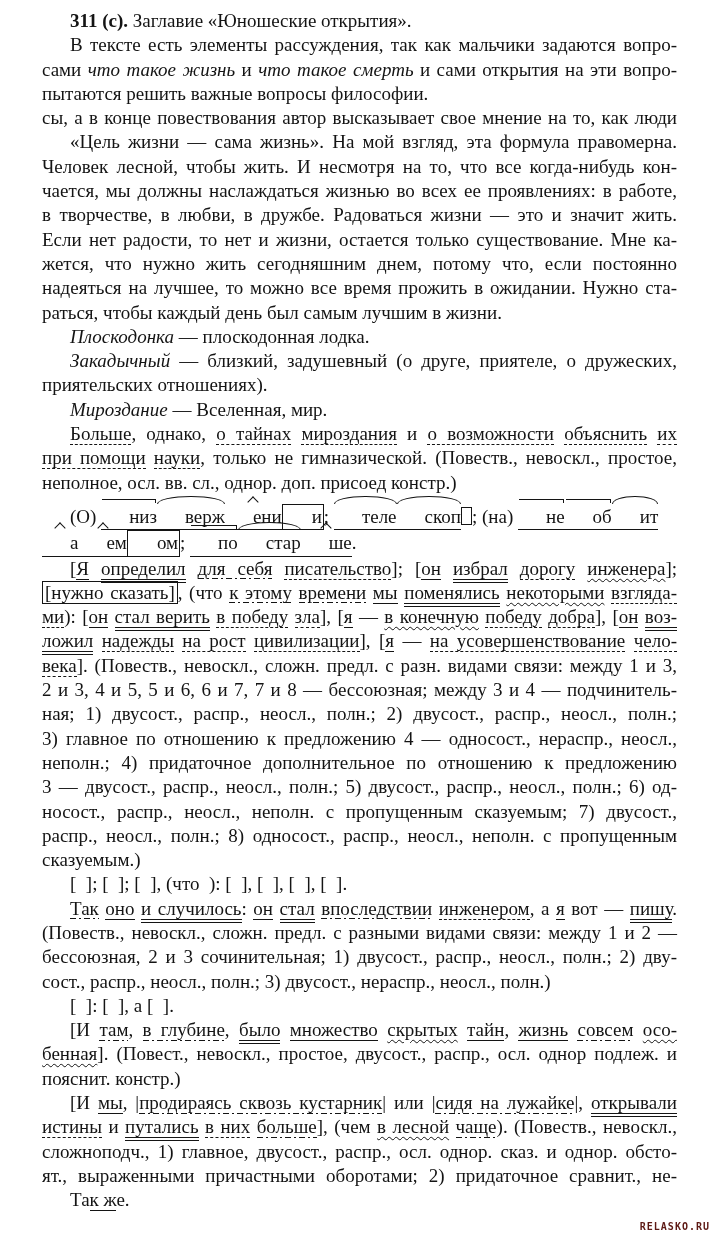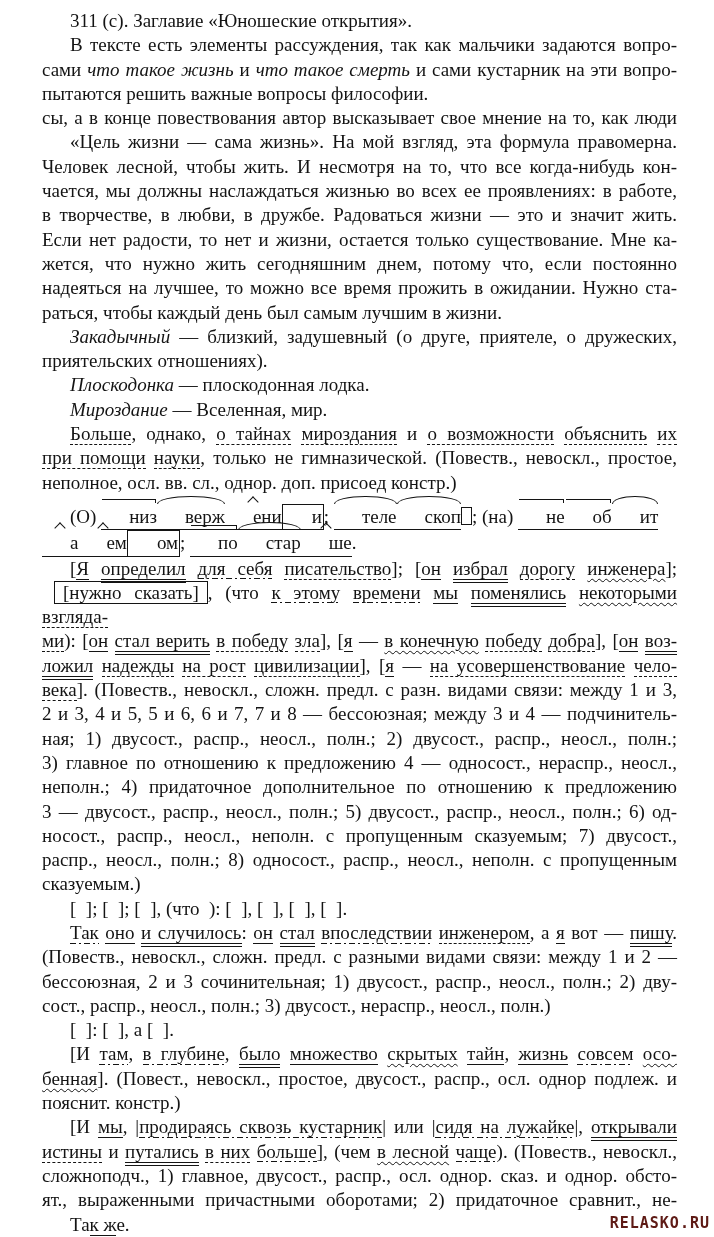--- a/index.html
+++ b/index.html
@@ -19,35 +19,35 @@
   .para{margin:0;}
   .line{
     font-size:19px;
     line-height:24.3px;
     white-space:normal;
   }
   .jl{text-align:justify;text-align-last:justify;}
   .ind{text-indent:28px;}
   .pre .line{white-space:pre-wrap;}
   .morphline{padding-top:9px;}
-  .b{font-weight:normal;}
+  .b{font-weight:bold;}
   .i{font-style:italic;}
   
   .u1{border-bottom:1.4px solid #141414;}
   .u2{border-bottom:4px double #141414;}
   .ud{border-bottom:1.4px dashed #141414;}
   .udd{
     background-image:repeating-linear-gradient(90deg,#141414 0,#141414 6px,transparent 6px,transparent 9px,#141414 9px,#141414 11px,transparent 11px,transparent 14px);
     background-size:14px 1.4px;
     background-repeat:repeat-x;
     background-position:left bottom;
     padding-bottom:1px;
   }
   .uw{text-decoration-line:underline;text-decoration-style:wavy;text-decoration-thickness:1px;text-underline-offset:3px;}
-  .boxed{border:1.4px solid #141414;padding:0 8px;margin-left:12px;}
+  .boxed{border:1.4px solid #141414;padding:0 2px;}
   
   .mpart{position:relative;display:inline-block;}
   .st{border-bottom:1.4px solid #141414;}
   .m-pre::before{
     content:"";position:absolute;left:1px;right:1px;top:-6px;height:3px;
     border-top:1.4px solid #141414;border-right:1.4px solid #141414;
   }
   .m-root::before{
     content:"";position:absolute;left:0;right:0;top:-9px;height:8px;box-sizing:border-box;
     border:1.4px solid #141414;border-bottom:none;
@@ -56,54 +56,54 @@
   .m-suf::before{
     content:"";position:absolute;top:-7px;left:50%;width:8px;height:8px;box-sizing:border-box;
     border-top:1.4px solid #141414;border-right:1.4px solid #141414;
     transform:translateX(-50%) rotate(-45deg);
   }
   .m-end{border:1.4px solid #141414;padding:0 1px;}
   .m-zero{width:9px;height:16px;border:1.4px solid #141414;vertical-align:-2px;}
   .watermark{
     position:absolute;right:4px;bottom:5px;
     font-family:"DejaVu Sans Mono","Liberation Mono",monospace;
-    font-weight:bold;font-size:15px;letter-spacing:1px;
+    font-weight:bold;font-size:10px;letter-spacing:1px;
     text-shadow:0 0 1px rgba(255,255,255,.8);
   }
 </style>
 </head>
 <body style="background: rgb(255, 255, 255); color: rgb(20, 20, 20);">
 
 <div class="page">
   <div>
       <div class="para">
         <div class="line ind"><span class="b">311 (с).</span><span> Заглавие «Юношеские открытия».</span></div>
       </div>
       <div class="para">
         <div class="line ind jl"><span>В тексте есть элементы рассуждения, так как мальчики задаются вопро-</span></div>
-        <div class="line jl"><span>сами </span><span class="i">что такое жизнь</span><span> и </span><span class="i">что такое смерть</span><span> и сами кустарник на эти вопро-</span></div>
+        <div class="line jl"><span>сами </span><span class="i">что такое жизнь</span><span> и </span><span class="i">что такое смерть</span><span> и сами открытия на эти вопро-</span></div>
         <div class="line"><span>пытаются решить важные вопросы философии.</span></div>
         <div class="line jl"><span>сы, а в конце повествования автор высказывает свое мнение на то, как люди</span></div>
       </div>
       <div class="para">
         <div class="line ind jl"><span>«Цель жизни — сама жизнь». На мой взгляд, эта формула правомерна.</span></div>
         <div class="line jl"><span>Человек лесной, чтобы жить. И несмотря на то, что все когда-нибудь кон-</span></div>
         <div class="line jl"><span>чается, мы должны наслаждаться жизнью во всех ее проявлениях: в работе,</span></div>
         <div class="line jl"><span>в творчестве, в любви, в дружбе. Радоваться жизни — это и значит жить.</span></div>
         <div class="line jl"><span>Если нет радости, то нет и жизни, остается только существование. Мне ка-</span></div>
         <div class="line jl"><span>жется, что нужно жить сегодняшним днем, потому что, если постоянно</span></div>
         <div class="line jl"><span>надеяться на лучшее, то можно все время прожить в ожидании. Нужно ста-</span></div>
         <div class="line"><span>раться, чтобы каждый день был самым лучшим в жизни.</span></div>
       </div>
       <div class="para">
+        <div class="line ind"><span class="i">Плоскодонка</span><span> — плоскодонная лодка.</span></div>
+      </div>
+      <div class="para">
         <div class="line ind jl"><span class="i">Закадычный</span><span> — близкий, задушевный (о друге, приятеле, о дружеских,</span></div>
         <div class="line"><span>приятельских отношениях).</span></div>
-      </div>
-      <div class="para">
-        <div class="line ind"><span class="i">Плоскодонка</span><span> — плоскодонная лодка.</span></div>
       </div>
       <div class="para">
         <div class="line ind"><span class="i">Мироздание</span><span> — Вселенная, мир.</span></div>
       </div>
       <div class="para">
         <div class="line ind jl"><span class="ud">Больше</span><span>, однако, </span><span class="ud">о тайнах</span><span> </span><span class="ud">мироздания</span><span> и </span><span class="ud">о возможности</span><span> </span><span class="ud">объяснить</span><span> </span><span class="ud">их</span></div>
         <div class="line jl"><span class="ud">при помощи</span><span> </span><span class="ud">науки</span><span>, только не гимназической. (Повеств., невоскл., простое,</span></div>
         <div class="line"><span>неполное, осл. вв. сл., однор. доп. присоед констр.)</span></div>
       </div>
       <div class="para morphline">

